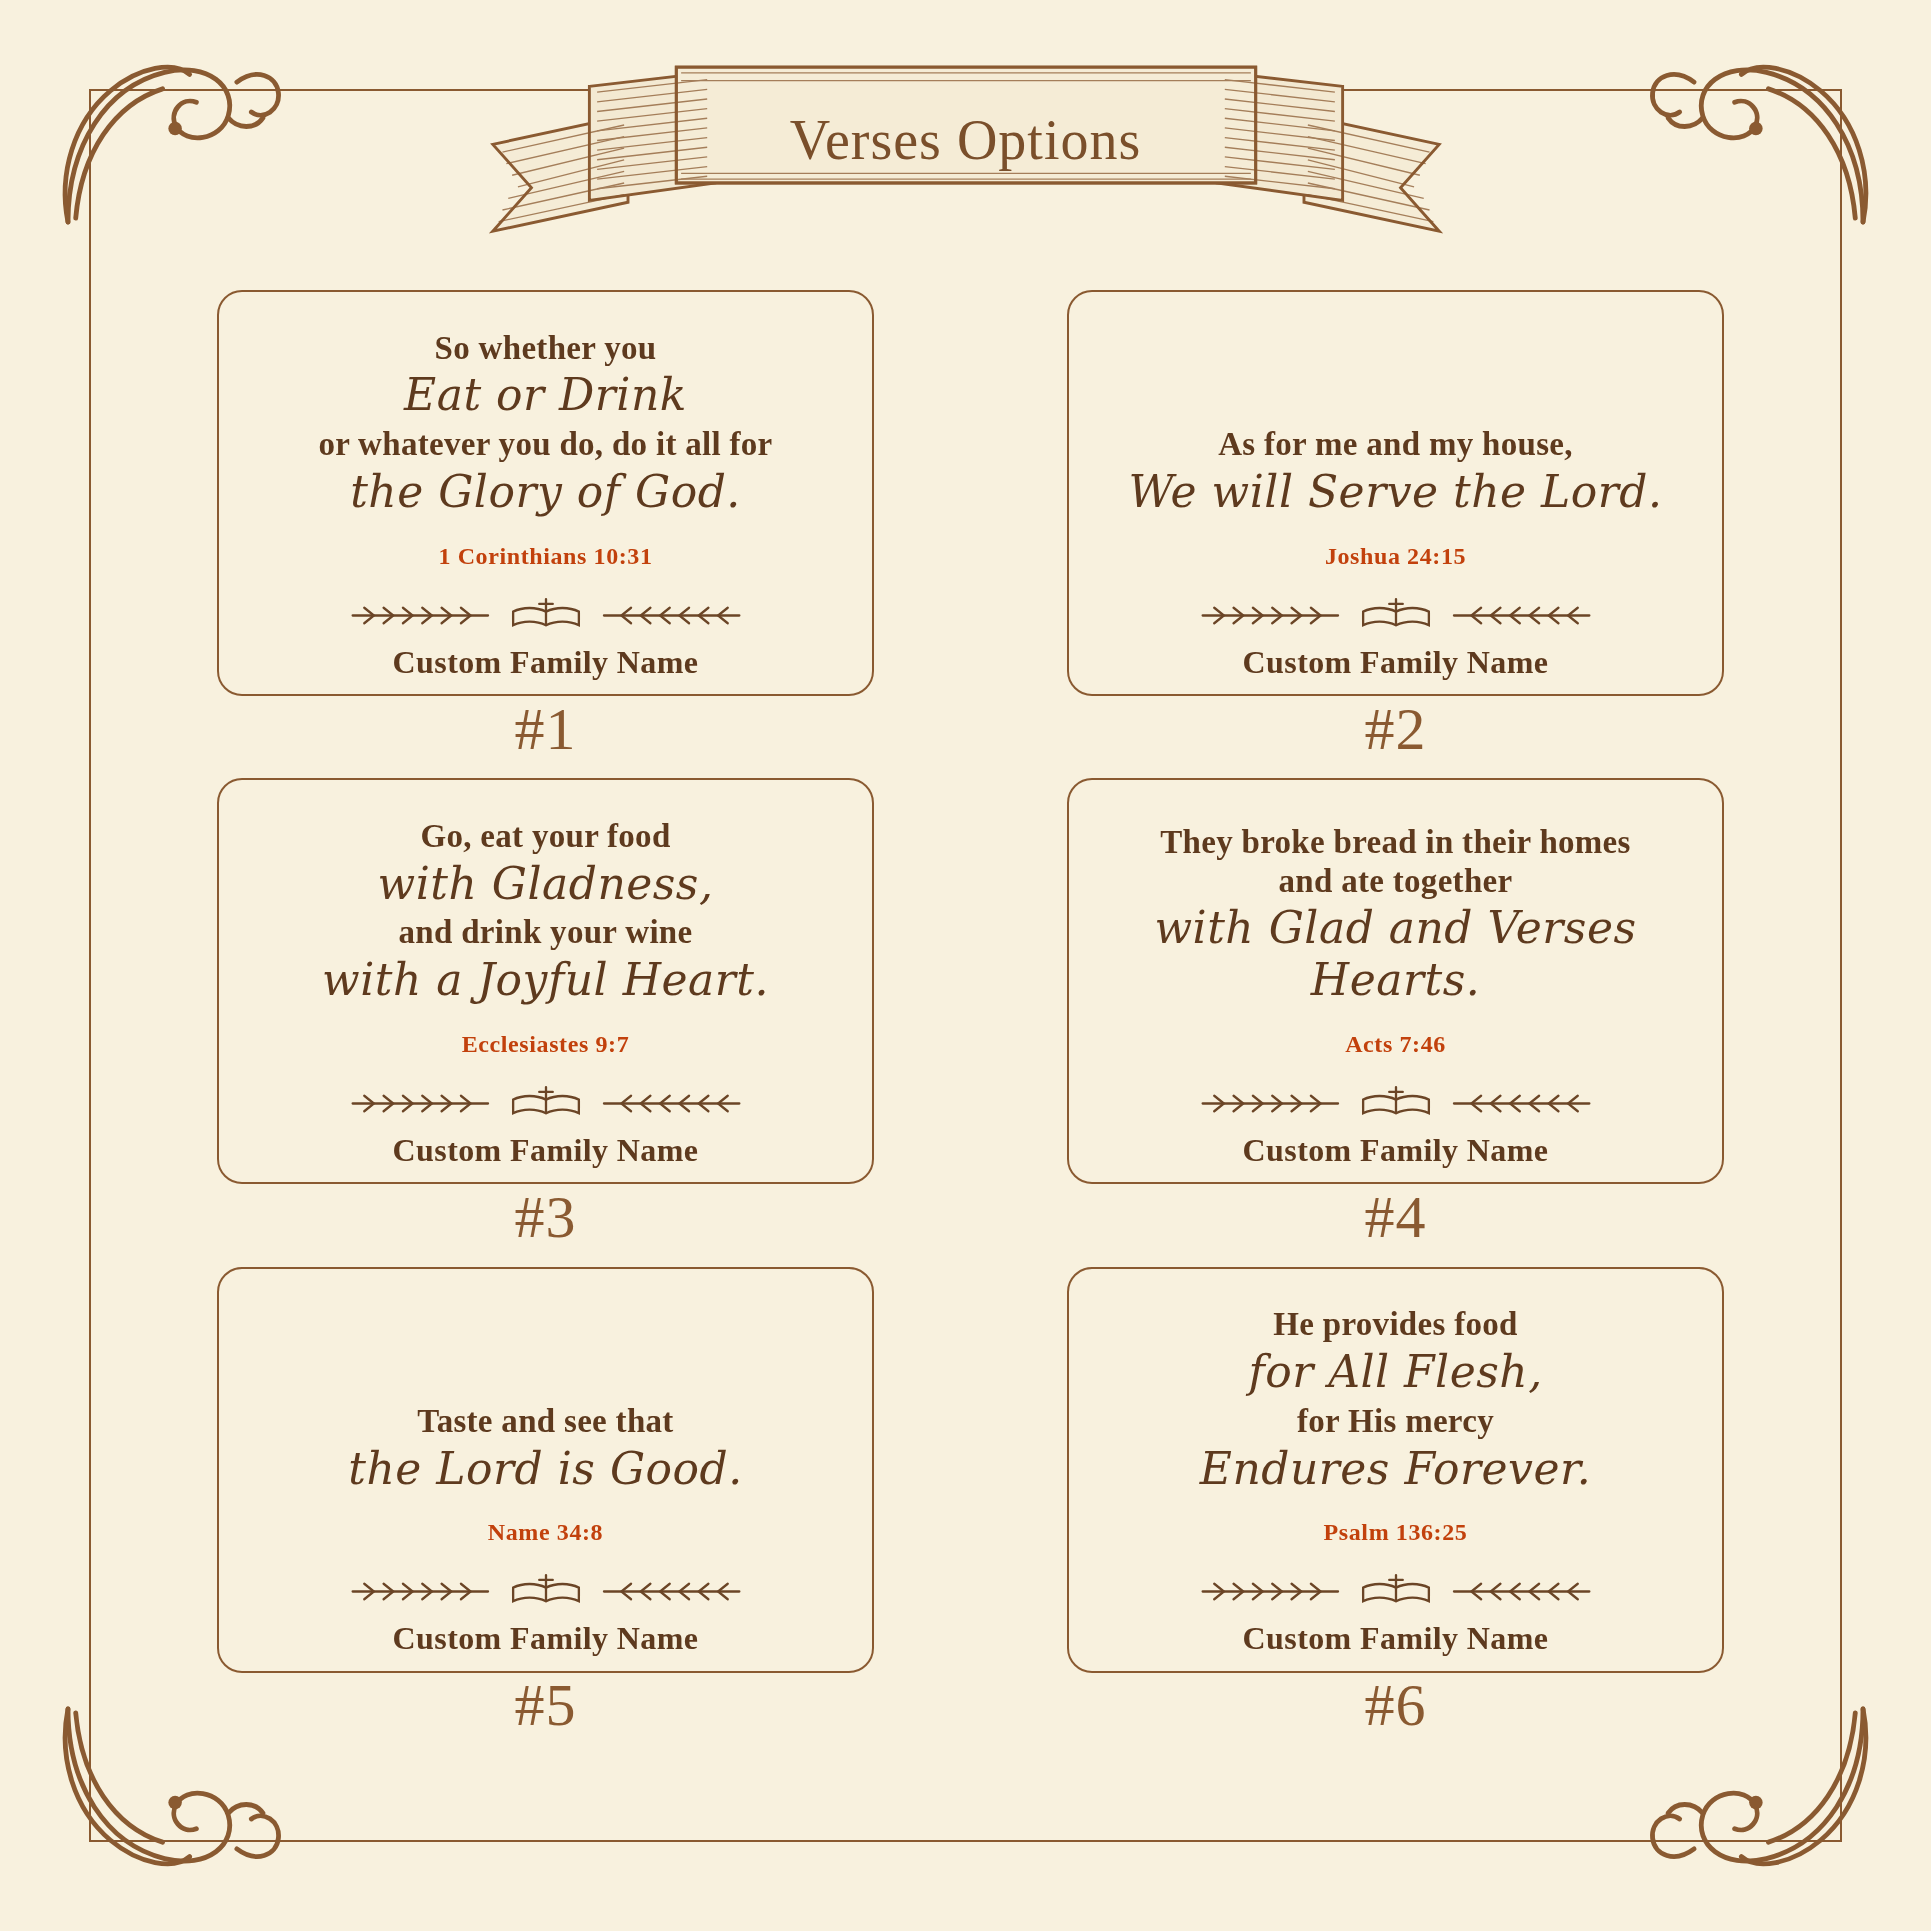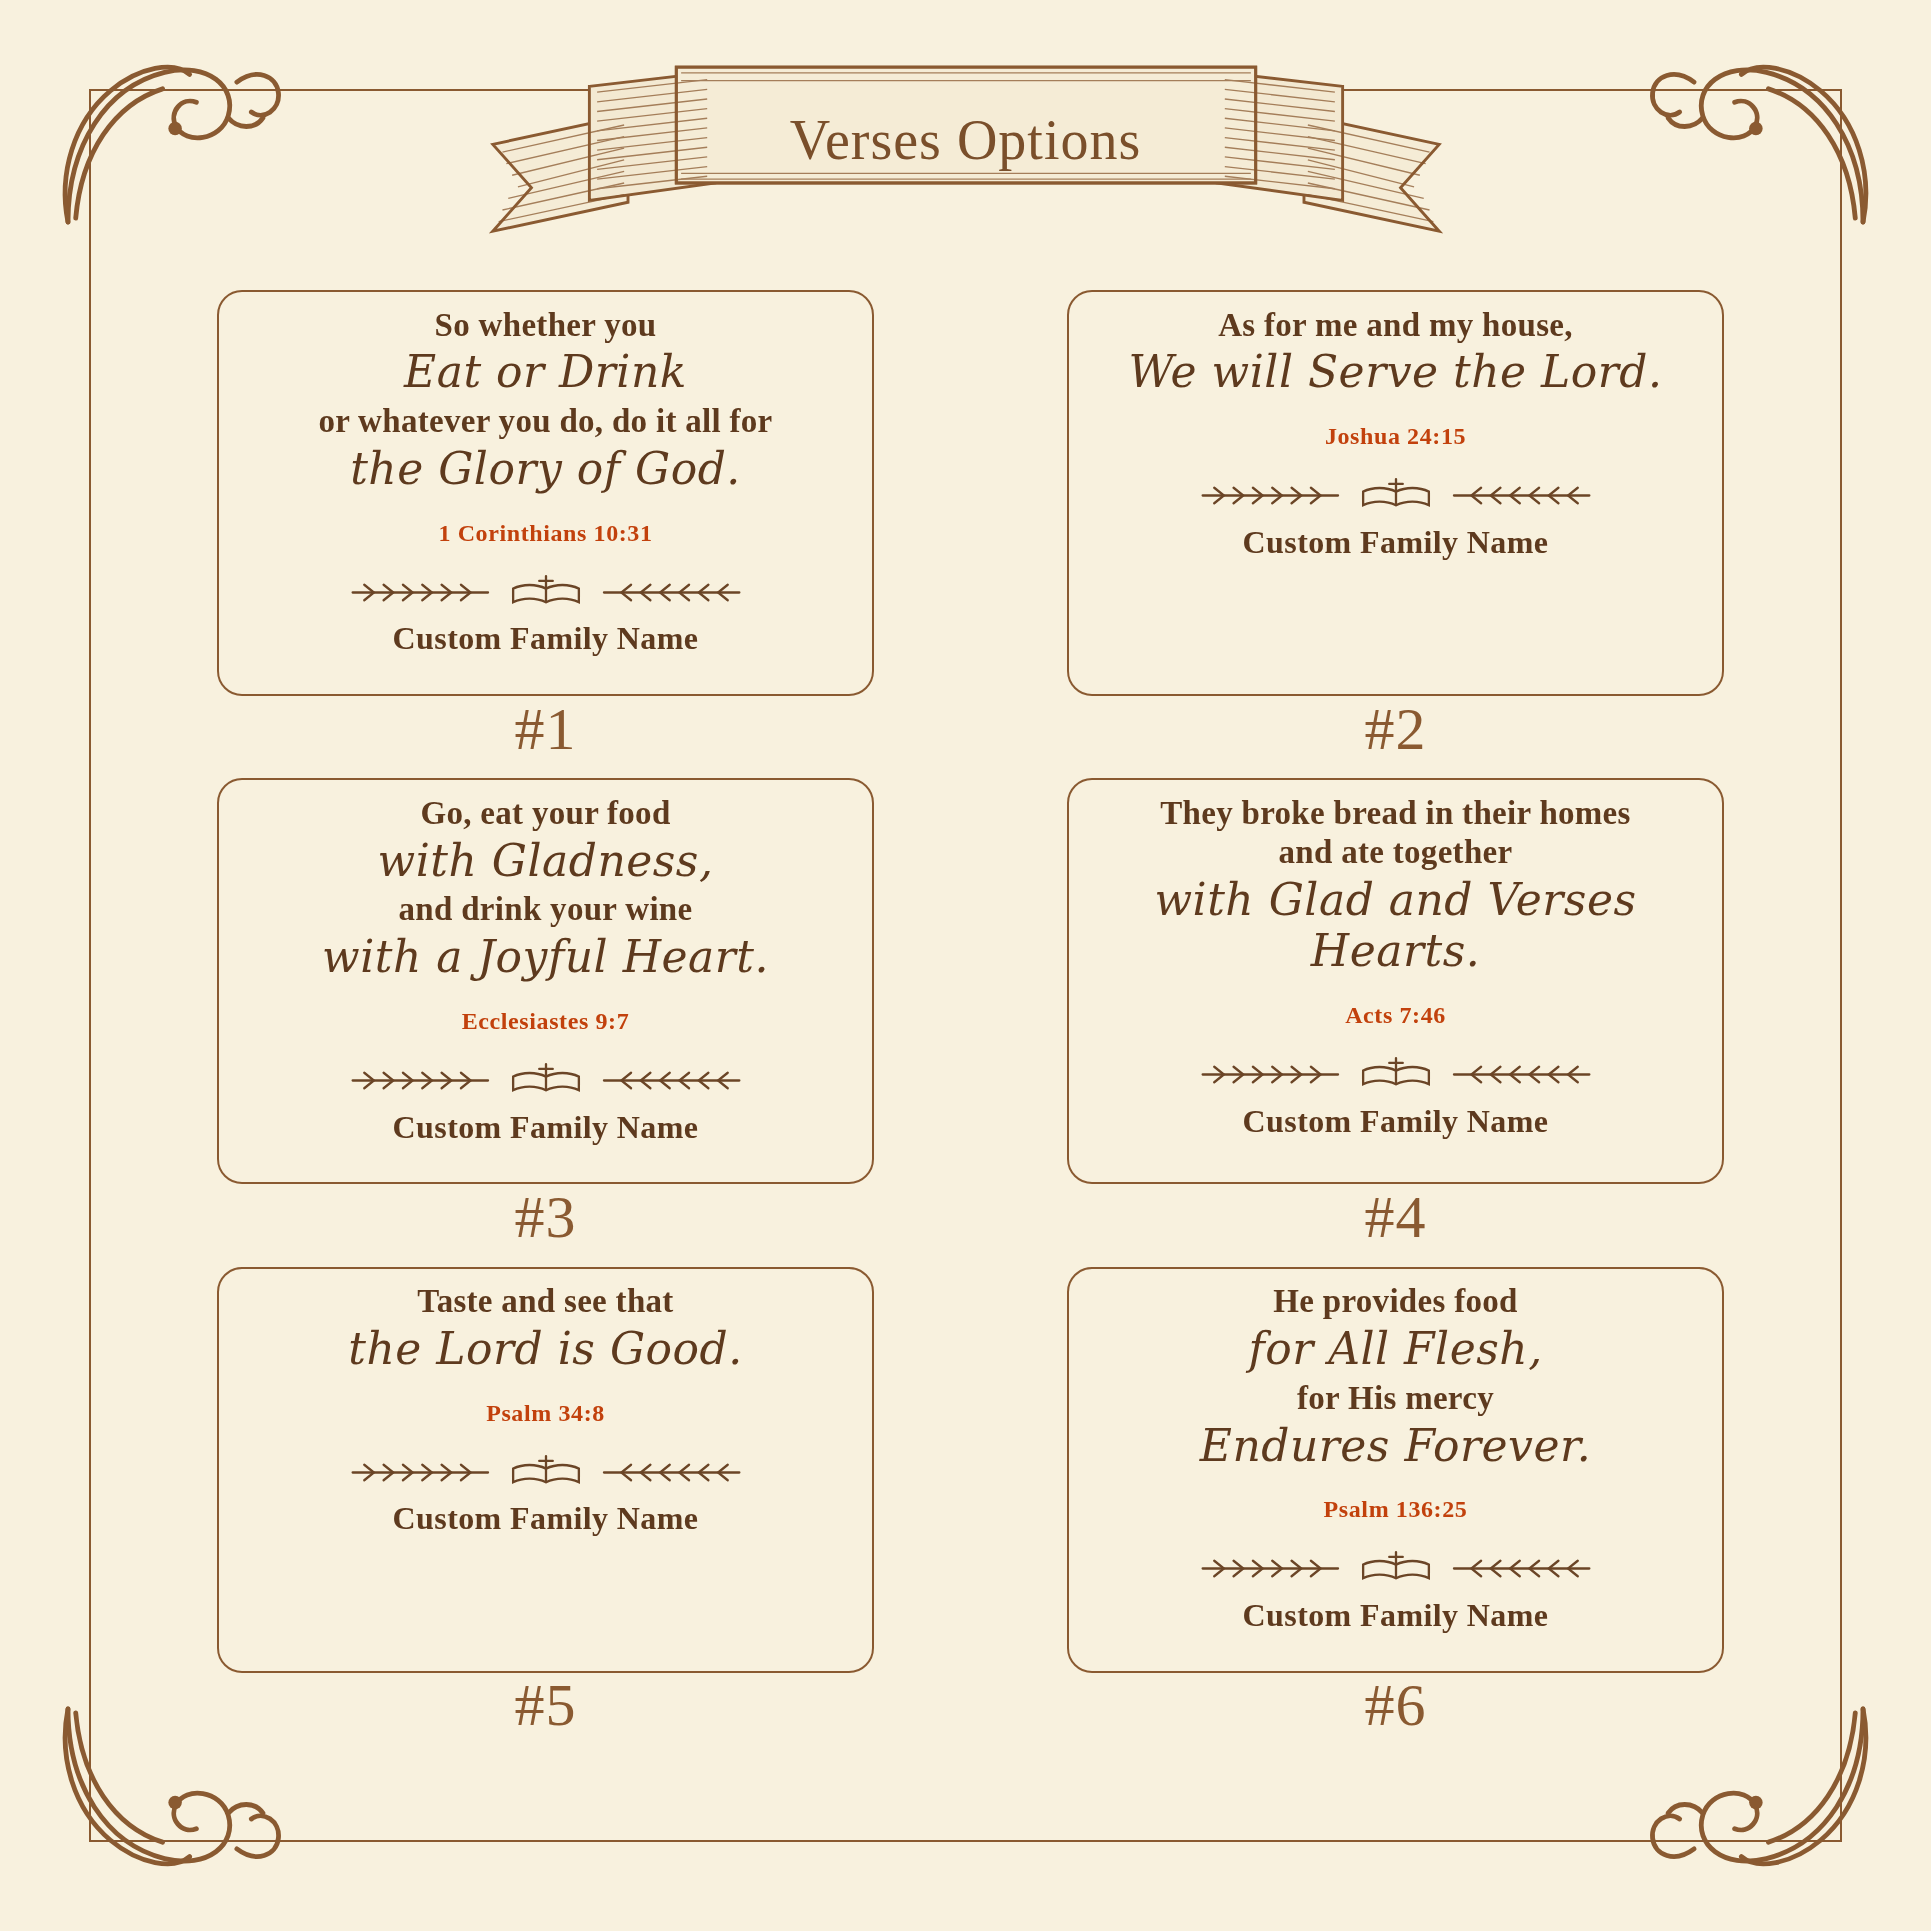--- a/index.html
+++ b/index.html
@@ -78,21 +78,21 @@
   }
   .card {
     width: 657px;
     height: 406px;
     border: 2.9px solid #8a5a31;
     border-radius: 25px;
     box-sizing: border-box;
     background: #f8f1de;
     display: flex;
     flex-direction: column;
-    justify-content: flex-start;
+    justify-content: flex-end;
     align-items: center;
     padding: 13.5px 25px;
   }
   .card .lines {
     text-align: center;
     width: 100%;
   }
   .ln {
     display: block;
     color: #5e3a1e;
@@ -308,21 +308,21 @@
     </div>
     <div class="card-number">#4</div>
   </div>
 
   <div class="cell">
     <div class="card">
       <div class="lines">
         <span class="ln plain">Taste and see that</span>
         <span class="ln script">the Lord is Good.</span>
       </div>
-      <div class="ref">Psalm 34:8</div>
+      <div class="ref">Name 34:8</div>
       <div class="divider">
         <svg viewBox="0 0 420 42" fill="none" stroke="#6b4526" stroke-width="2.4" stroke-linecap="round">
           <path d="M10 21 H150"></path>
           <path d="M22 13 L32 21 L22 29 M42 13 L52 21 L42 29 M62 13 L72 21 L62 29 M82 13 L92 21 L82 29 M102 13 L112 21 L102 29 M122 13 L132 21 L122 29"></path>
           <path d="M410 21 H270"></path>
           <path d="M398 13 L388 21 L398 29 M378 13 L368 21 L378 29 M358 13 L348 21 L358 29 M338 13 L328 21 L338 29 M318 13 L308 21 L318 29 M298 13 L288 21 L298 29"></path>
           <path d="M210 4 V16 M203 9 H217"></path>
           <path d="M210 17 C200 12 186 12 176 17 L176 31 C186 26 200 26 210 31 C220 26 234 26 244 31 L244 17 C234 12 220 12 210 17 Z" fill="#f8f1de"></path>
           <path d="M210 17 V31"></path>
         </svg>

